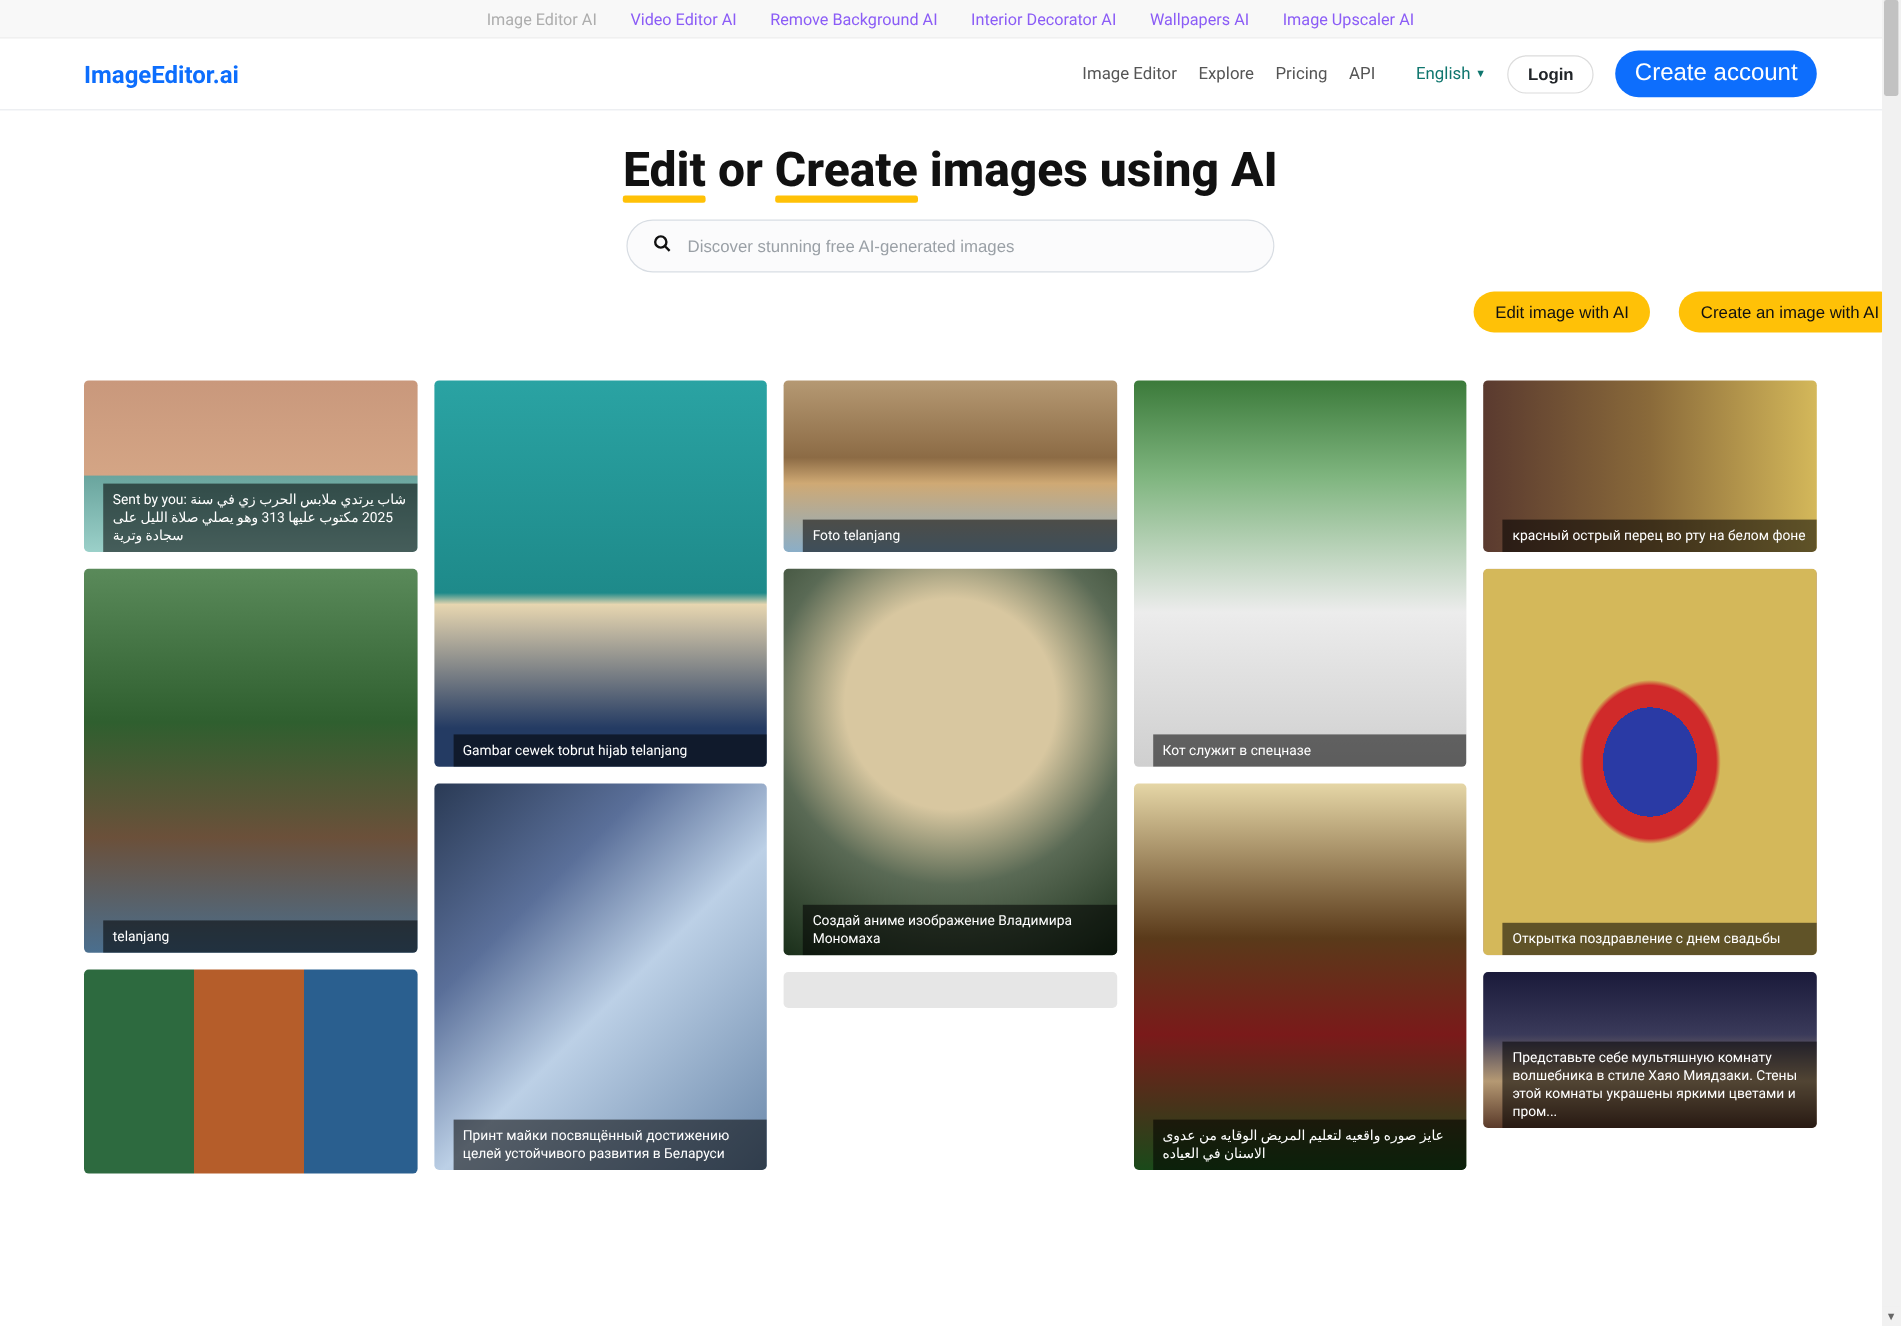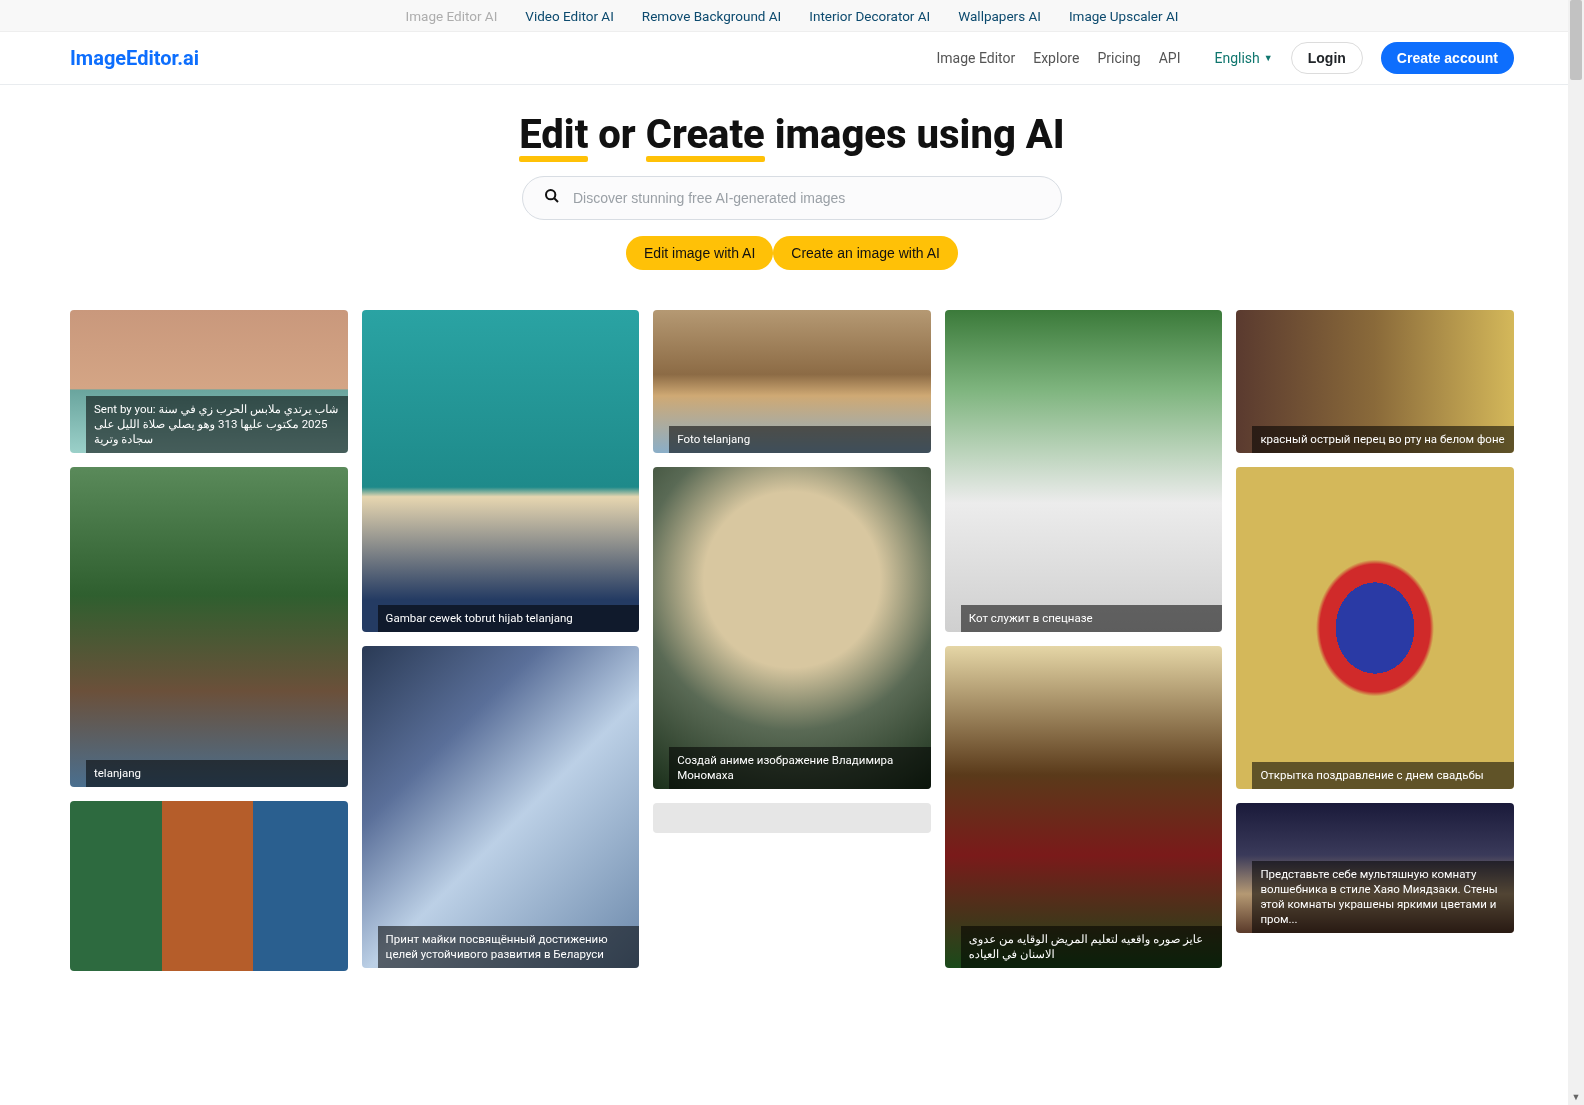--- a/index.html
+++ b/index.html
@@ -1,36 +1,36 @@
 <!DOCTYPE html>
 <html><head>
 <meta charset="utf-8">
 <style>
 *{margin:0;padding:0;box-sizing:border-box;}
 body{font-family:-apple-system,BlinkMacSystemFont,"Segoe UI",Roboto,Arial,sans-serif;background:#fff;color:#212529;overflow-x:hidden;}
 .topbar{background:#f8f8f8;border-bottom:1px solid #eee;padding:6px 0;text-align:center;}
-.topbar a{color:#0c4a6e;text-decoration:none;margin:0 12px;font-size:13.5px;}
+.topbar a{color:#8b5cf6;text-decoration:none;margin:0 12px;font-size:13.5px;}
 .topbar a.muted{color:#adadad;}
 .navbar{display:flex;align-items:center;justify-content:space-between;padding:10px 70px;border-bottom:1px solid #e9ecef;}
 .logo{color:#0d6efd;font-weight:700;font-size:20px;}
 .nav-right{display:flex;align-items:center;gap:18px;}
 .nav-right a{color:#555;text-decoration:none;font-size:14px;}
 .lang{display:flex;align-items:center;gap:4px;color:#0f766e;font-size:14px;margin-left:16px;}
 .lang .caret{font-size:9px;}
 .login-btn{border:1px solid #dcdcdc;background:#fff;border-radius:30px;padding:7px 16px;font-size:14px;font-weight:600;color:#212529;}
-.create-btn{background:#0d6efd;color:#fff;border:none;border-radius:30px;padding:8px 16px;font-size:14px;font-weight:700;}
+.create-btn{background:#0d6efd;color:#fff;border:none;border-radius:30px;padding:8px 16px;font-size:20px;font-weight:400;}
 .hero{text-align:center;padding:26px 0 16px;}
 .hero h1{font-size:40px;font-weight:800;color:#111;display:inline-block;}
 .hero h1 .u{position:relative;display:inline-block;}
 .hero h1 .u::after{content:"";position:absolute;left:0;right:0;bottom:-4px;height:6px;background:#ffc107;border-radius:2px;}
 .search-wrap{margin:18px auto 16px;max-width:540px;position:relative;}
 .search-wrap .icon{position:absolute;left:22px;top:50%;transform:translateY(-50%);font-size:16px;color:#111;}
 .search-input{width:100%;padding:13px 18px 13px 50px;border:1px solid #d8dde3;border-radius:40px;background:#fbfbfc;font-size:14px;color:#333;outline:none;}
 .search-input::placeholder{color:#9aa0a6;}
-.actions{display:flex;justify-content:center;gap:0;margin-bottom:24px;}
+.actions{display:flex;justify-content:flex-end;gap:24px;margin-bottom:24px;}
 .pill{background:#ffc107;color:#111;border:none;border-radius:30px;padding:9px 18px;font-size:14px;font-weight:500;}
 .gallery{display:flex;gap:14px;padding:0 70px 30px;}
 .col{flex:1;display:flex;flex-direction:column;gap:14px;}
 .card{position:relative;border-radius:4px;overflow:hidden;background:#ccc;cursor:pointer;}
 .caption{position:absolute;bottom:0;left:16px;right:0;background:rgba(0,0,0,0.55);color:#fff;font-size:11.5px;padding:6px 8px;line-height:1.3;}
 .scrollbar{position:fixed;right:0;top:0;width:16px;height:100%;background:#f1f1f1;}
 .scrollbar .thumb{position:absolute;top:0;right:2px;width:12px;height:80px;background:#c2c2c2;border-radius:2px;}
 .scrollbar .arrow{position:absolute;right:0;width:16px;height:16px;background:#f1f1f1;display:flex;align-items:center;justify-content:center;font-size:9px;color:#666;}
 .scrollbar .up{top:0;}
 .scrollbar .down{bottom:0;}

